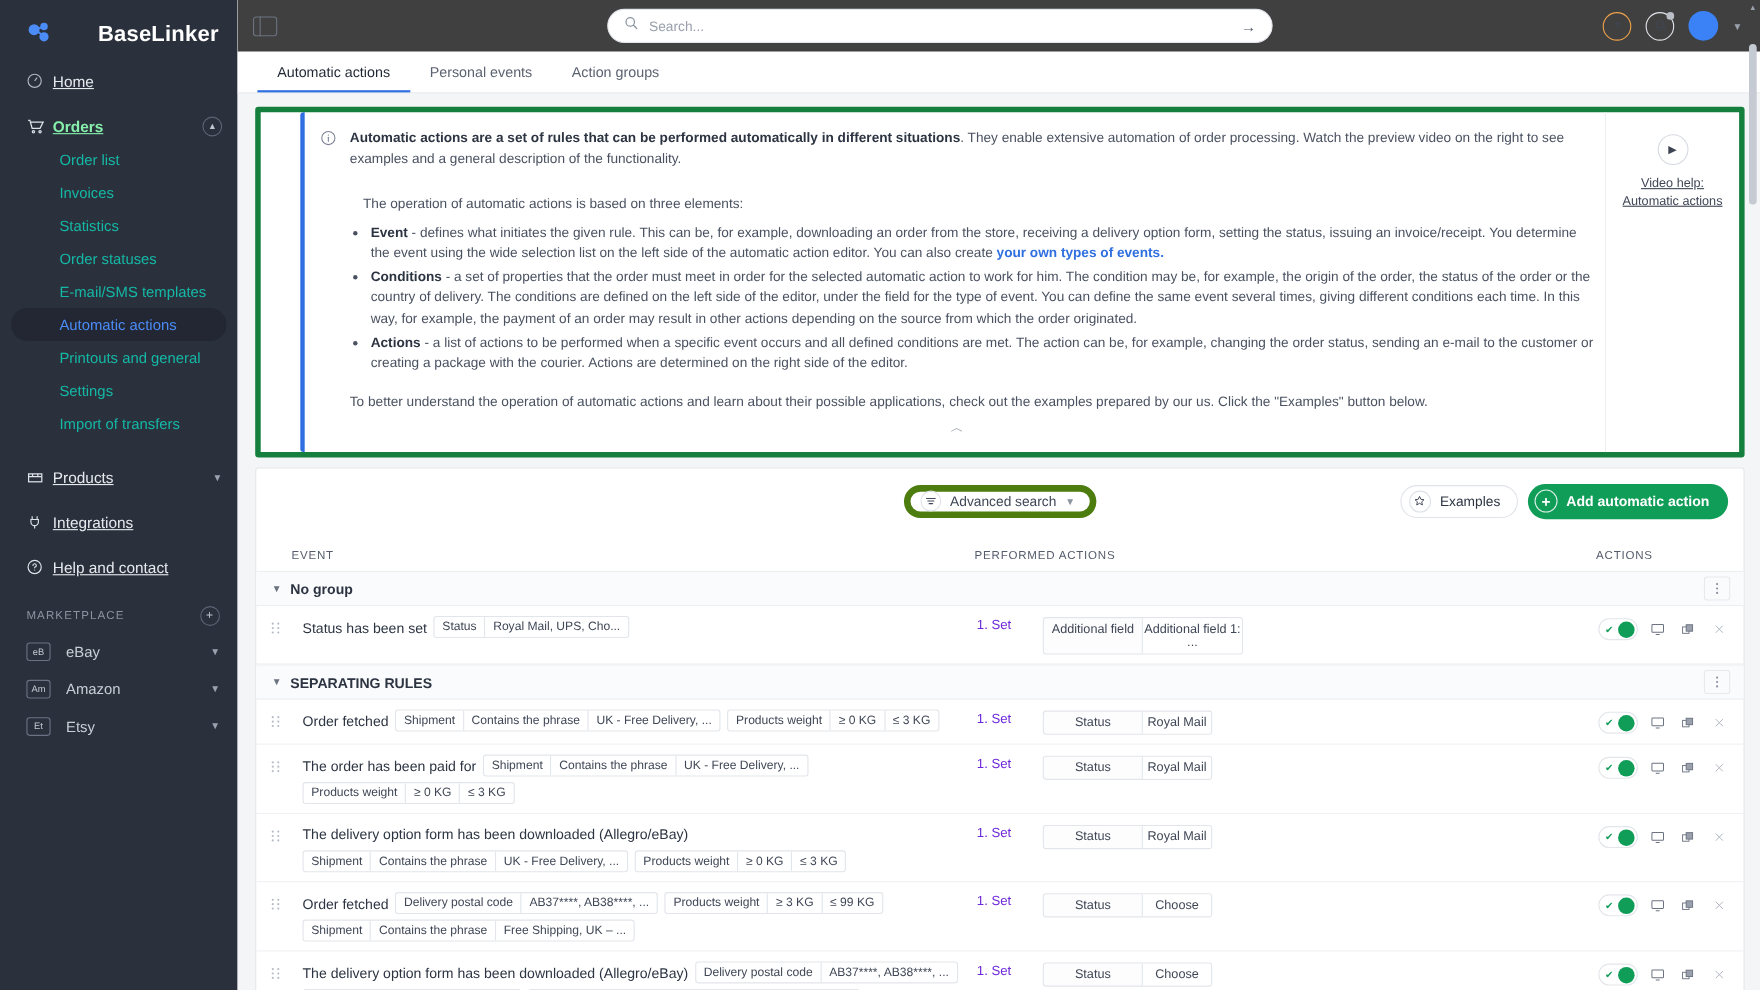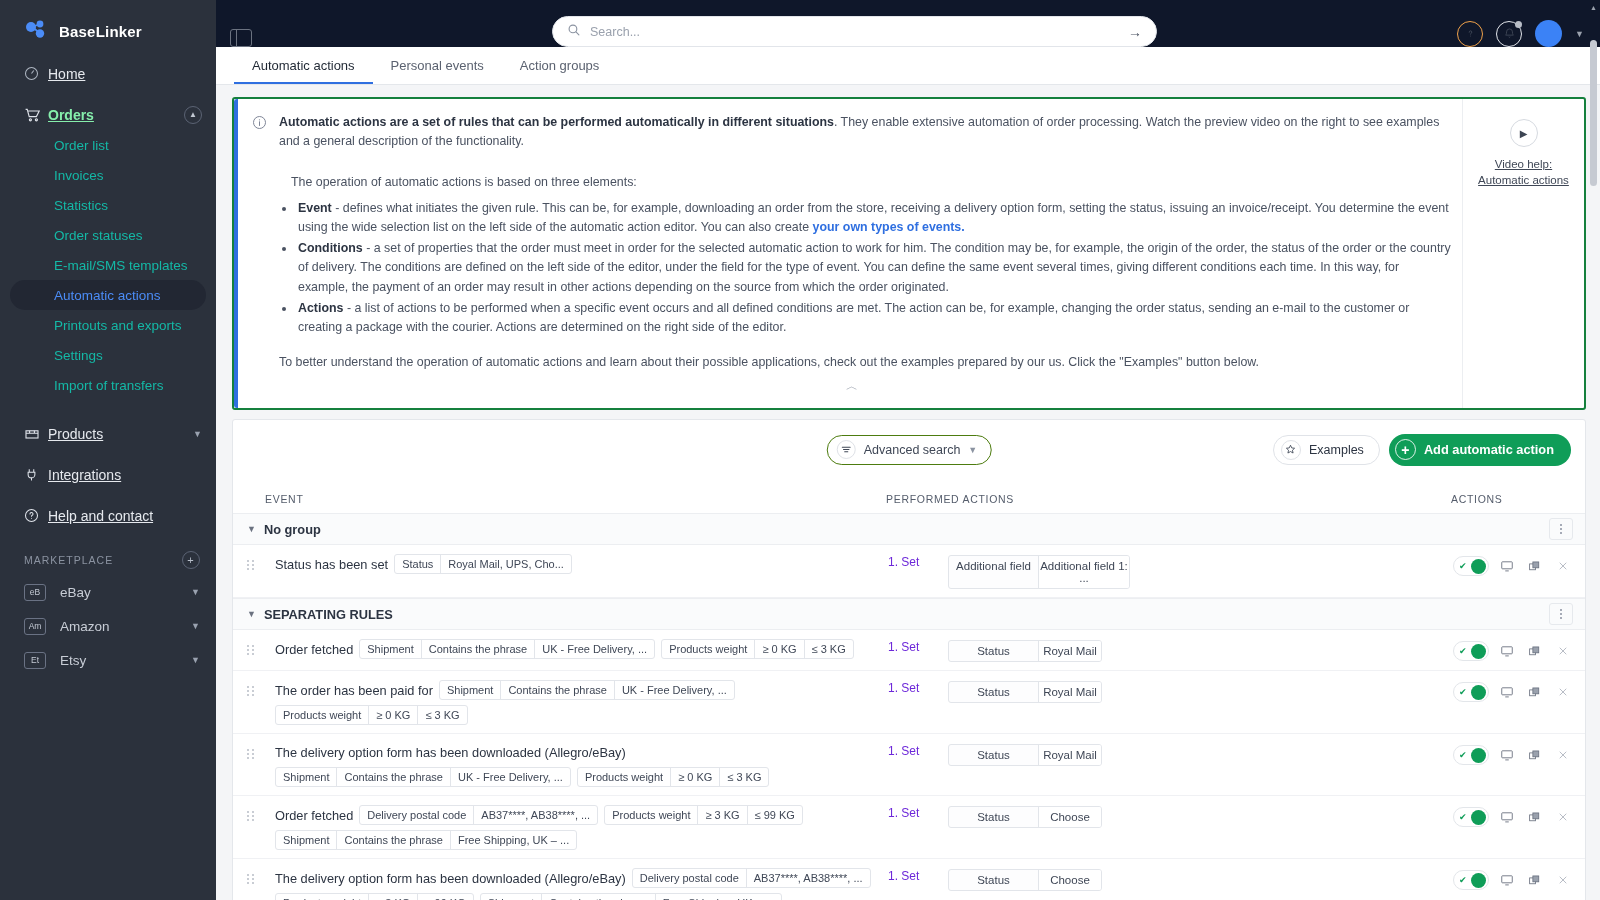--- a/index.html
+++ b/index.html
@@ -10,21 +10,21 @@
   }
   .app { display: flex; width: 1600px; height: 900px; }
 
   
   .sidebar {
     width: 216px; height: 900px; background: #2b313c; flex: 0 0 216px;
     color: #c5cad3; position: relative; overflow: hidden;
   }
   .brand { display: flex; align-items: center; gap: 9px; padding: 14px 0 0 24px; height: 48px; }
   .brand-logo { width: 26px; height: 26px; position: relative; }
-  .brand-name { color: #fff; font-size: 15px; font-weight: 600; letter-spacing: .2px; }
+  .brand-name { color: #fff; font-size: 20px; font-weight: 600; letter-spacing: .2px; margin-left: 30px; }
   .nav { margin-top: 10px; }
   .nav-item {
     display: flex; align-items: center; height: 31px; padding: 0 14px 0 24px;
     font-size: 13.5px; color: #c8cdd6; cursor: pointer; position: relative;
   }
   .nav-item .ic { width: 24px; display: flex; align-items: center; color: #aeb6c2; }
   .nav-item .lbl { flex: 1; }
   .nav-item.top { margin-top: 10px; font-size: 14px; color: #e6e9ee; }
   .nav-item.top .lbl { font-weight: 400; text-decoration: underline; }
   .nav-sub {
@@ -49,21 +49,21 @@
   .mk-badge {
     width: 22px; height: 17px; border: 1px solid #6a7284; border-radius: 3px;
     font-size: 8.5px; color: #c4cad4; display: flex; align-items: center; justify-content: center;
     margin-right: 14px; flex: 0 0 22px;
   }
   .mk-item .lbl { flex: 1; }
 
   
   .main { flex: 1; height: 900px; background: #f4f5f7; display: flex; flex-direction: column; overflow: hidden; position: relative; }
 
-  .topbar { height: 47px; background: #0f172a; display: flex; align-items: flex-end; padding: 0 16px 0 14px; flex: 0 0 47px; }
+  .topbar { height: 47px; background: #404040; display: flex; align-items: center; padding: 0 16px 0 14px; flex: 0 0 47px; }
   .panel-toggle { width: 22px; height: 18px; border: 1.4px solid #6b7280; border-radius: 3px; position: relative; cursor: pointer; }
   .panel-toggle::before { content: ""; position: absolute; left: 5px; top: -1px; bottom: -1px; width: 1.4px; background: #6b7280; }
   .search-wrap { flex: 1; display: flex; justify-content: center; }
   .search-box {
     width: 605px; height: 31px; border: 1px solid #e2e5ea; border-radius: 16px;
     display: flex; align-items: center; padding: 0 6px 0 14px; background: #fff;
   }
   .search-input {
     flex: 1; border: 0; outline: 0; font-size: 12.5px; color: #444; margin-left: 9px;
     font-family: "Liberation Sans", sans-serif; background: transparent;
@@ -79,21 +79,21 @@
   .avatar { width: 27px; height: 27px; border-radius: 50%; background: #3b82f6; cursor: pointer; }
   .caret-sm { font-size: 9px; color: #9aa1ad; cursor: pointer; }
 
   .tabsbar { height: 38px; background: #fff; border-bottom: 1px solid #e4e7eb; display: flex; align-items: flex-end; padding: 0 0 0 18px; flex: 0 0 38px; }
   .tab { padding: 0 18px 9px 18px; font-size: 13px; color: #5b6270; cursor: pointer; border-bottom: 2px solid transparent; }
   .tab.active { color: #1f2733; border-bottom-color: #2f6fe0; }
 
   .scrollarea { flex: 1; overflow: hidden; padding: 12px 14px 0 16px; position: relative; }
 
   
-  .info-card { background: #fff; border: 2px solid #15803d; border-radius: 3px; display: flex; position: relative; }
+  .info-card { background: #fff; border: 5px solid #15803d; border-radius: 3px; display: flex; position: relative; padding-left: 36px; }
   .info-stripe { width: 4px; background: #2f6fe0; border-radius: 3px 0 0 3px; flex: 0 0 4px; }
   .info-body { flex: 1; padding: 14px 10px 8px 14px; font-size: 12.4px; color: #4a5261; line-height: 1.55; }
   .info-top { display: flex; gap: 11px; }
   .info-icon { flex: 0 0 16px; margin-top: 2px; color: #7b8394; }
   .info-strong { color: #2c3442; font-weight: 700; }
   .blue-link { color: #2f6fe0; font-weight: 600; text-decoration: none; }
   .info-list { margin: 6px 0 0 16px; }
   .info-list li { margin-bottom: 2px; padding-left: 2px; }
   .info-list li b { color: #2c3442; }
   .info-foot { margin-top: 16px; }
@@ -107,21 +107,21 @@
     display: flex; align-items: center; justify-content: center; color: #3d4553; font-size: 10px; cursor: pointer;
   }
   .video-label { margin-top: 9px; font-size: 11.5px; color: #3f4756; text-align: center; line-height: 1.4; text-decoration: underline; cursor: pointer; }
 
   
   .list-card { background: #fff; border: 1px solid #e4e7eb; border-radius: 3px; margin-top: 9px; }
   .toolbar { height: 59px; display: flex; align-items: center; padding: 0 14px; position: relative; }
   .adv-search {
     position: absolute; left: 50%; transform: translateX(-50%);
     display: flex; align-items: center; gap: 8px; height: 30px; padding: 0 13px 0 9px;
-    border: 1px solid #4d7c0f; border-radius: 16px; font-size: 12.5px; color: #3f4756; cursor: pointer; background: #fff;
+    border: 6px solid #4d7c0f; border-radius: 16px; font-size: 12.5px; color: #3f4756; cursor: pointer; background: #fff;
   }
   .filter-circle { width: 19px; height: 19px; border-radius: 50%; border: 1px solid #dfe2e7; display: flex; align-items: center; justify-content: center; }
   .toolbar-right { margin-left: auto; display: flex; align-items: center; gap: 9px; }
   .btn-examples {
     display: flex; align-items: center; gap: 8px; height: 30px; padding: 0 15px 0 7px;
     border: 1px solid #e0e3e8; border-radius: 16px; font-size: 12.5px; color: #2c3442; cursor: pointer; background: #fff;
   }
   .star-circle { width: 20px; height: 20px; border-radius: 50%; border: 1px solid #dfe2e7; display: flex; align-items: center; justify-content: center; }
   .btn-add {
     display: flex; align-items: center; gap: 8px; height: 32px; padding: 0 17px 0 6px;
@@ -240,21 +240,21 @@
       <div class="nav-sub">
           <span>Order statuses</span>
         </div>
       <div class="nav-sub">
           <span>E-mail/SMS templates</span>
         </div>
       <div class="nav-sub active">
           <span>Automatic actions</span>
         </div>
       <div class="nav-sub">
-          <span>Printouts and exports</span>
+          <span>Printouts and general</span>
         </div>
       <div class="nav-sub">
           <span>Settings</span>
         </div>
       <div class="nav-sub">
           <span>Import of transfers</span>
         </div>
 
       <div class="nav-item top" style="margin-top:18px">
         <span class="ic">

